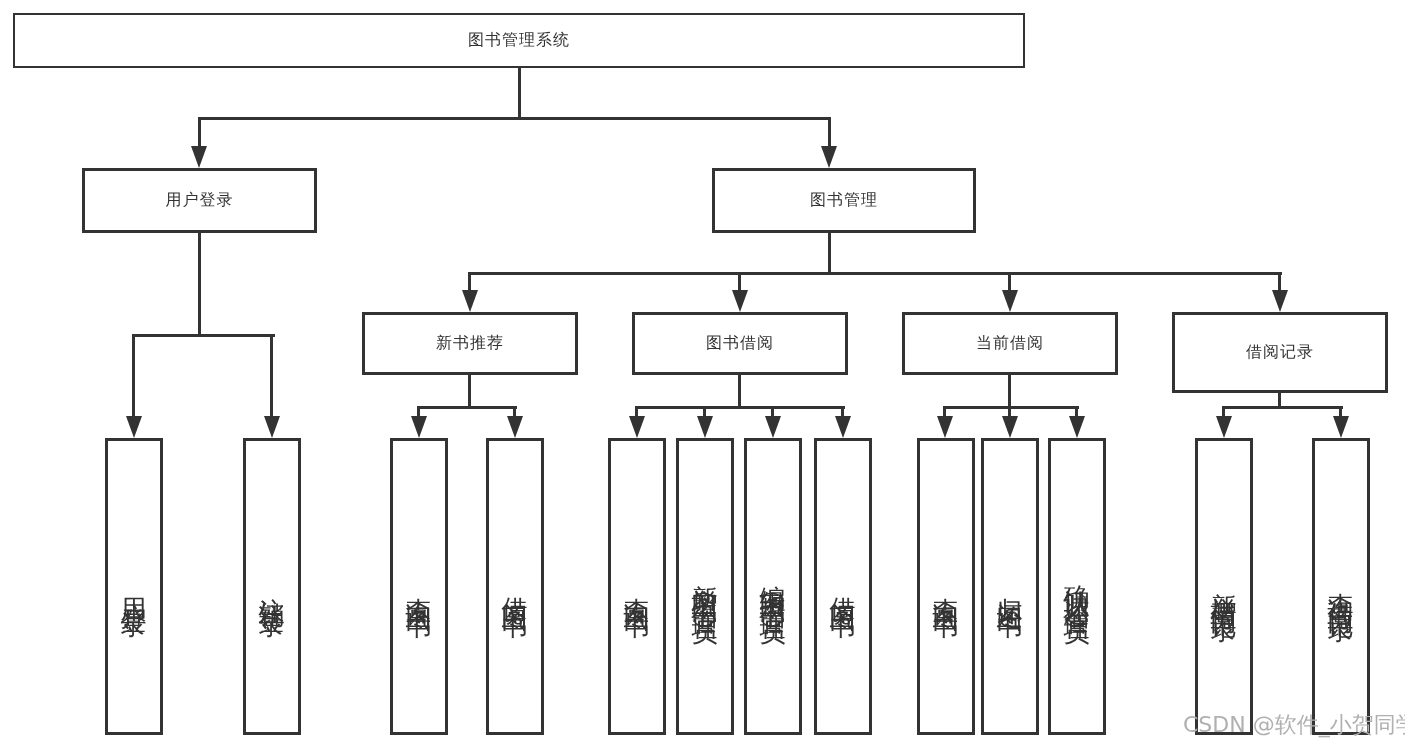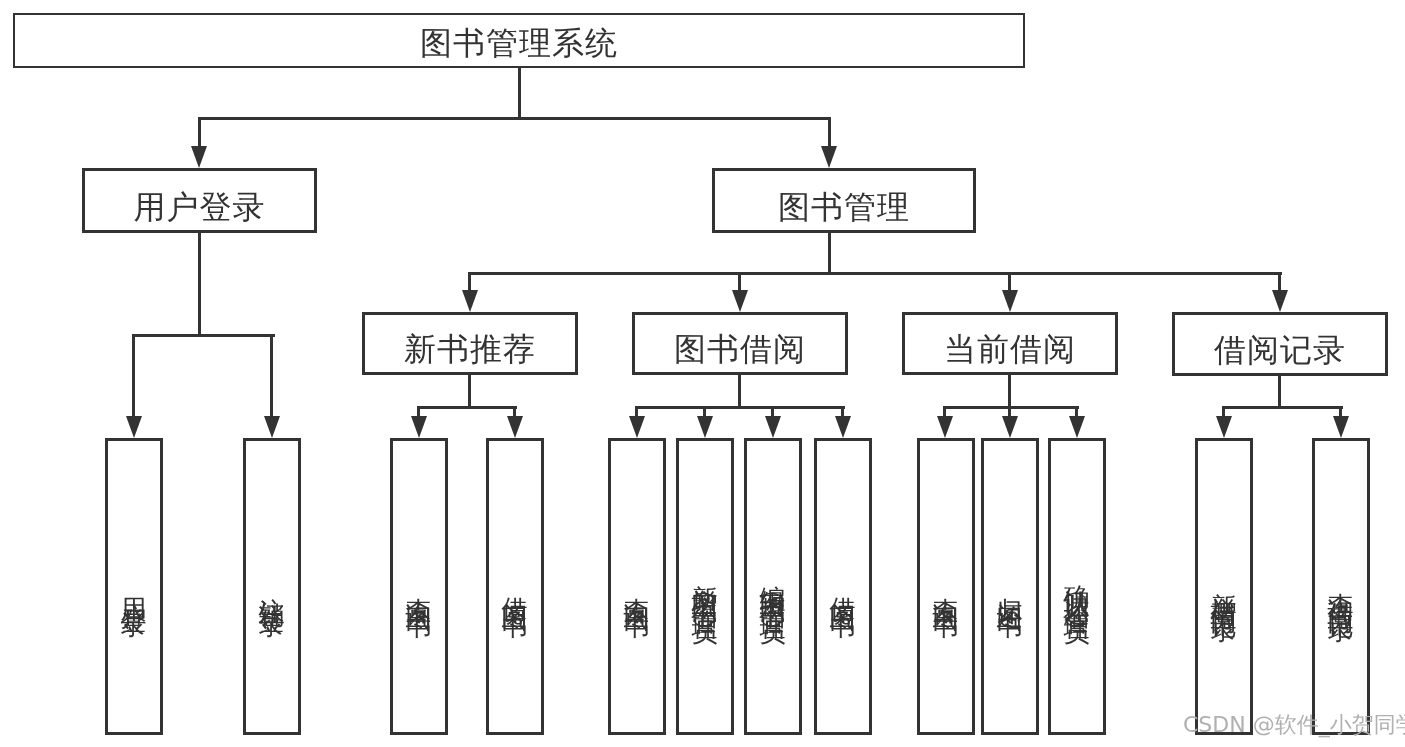--- a/index.html
+++ b/index.html
@@ -16,21 +16,21 @@
     box-sizing: border-box;
     background: #ffffff;
     border: 3px solid #333333;
     color: #333333;
     display: flex;
     align-items: center;
     justify-content: center;
     z-index: 2;
   }
   .node.root { border-width: 2px; }
-  .node.h { font-size: 32px; letter-spacing: 1px; align-items: flex-end; }
+  .node.h { font-size: 16px; letter-spacing: 1px; }
   .node.v { font-size: 26px; }
   .node.v .vtext {
     writing-mode: vertical-rl;
     text-orientation: mixed;
     letter-spacing: 5px;
     line-height: 1;
     white-space: nowrap;
   }
   .vline, .hline { position: absolute; background: #333333; z-index: 1; }
   .vline { width: 3px; }
@@ -96,21 +96,21 @@
 
   <div class="node h" style="left:362px;top:312px;width:216px;height:63px">
     <span>新书推荐</span>
   </div>
   <div class="node h" style="left:902px;top:312px;width:216px;height:63px">
     <span>当前借阅</span>
   </div>
   <div class="node h" style="left:632px;top:312px;width:216px;height:63px">
     <span>图书借阅</span>
   </div>
-  <div class="node h" style="left:1172px;top:312px;width:216px;height:64px">
+  <div class="node h" style="left:1172px;top:312px;width:216px;height:81px">
     <span>借阅记录</span>
   </div>
 
   <div class="vline" style="left:468px;top:373px;height:36px"></div>
   <div class="hline" style="left:417px;top:406px;width:100px"></div>
   <div class="vline" style="left:417px;top:406px;height:12px"></div>
   <div class="arrow" style="left:411px;top:416px"></div>
   <div class="vline" style="left:513px;top:406px;height:12px"></div>
   <div class="arrow" style="left:507px;top:416px"></div>
 

